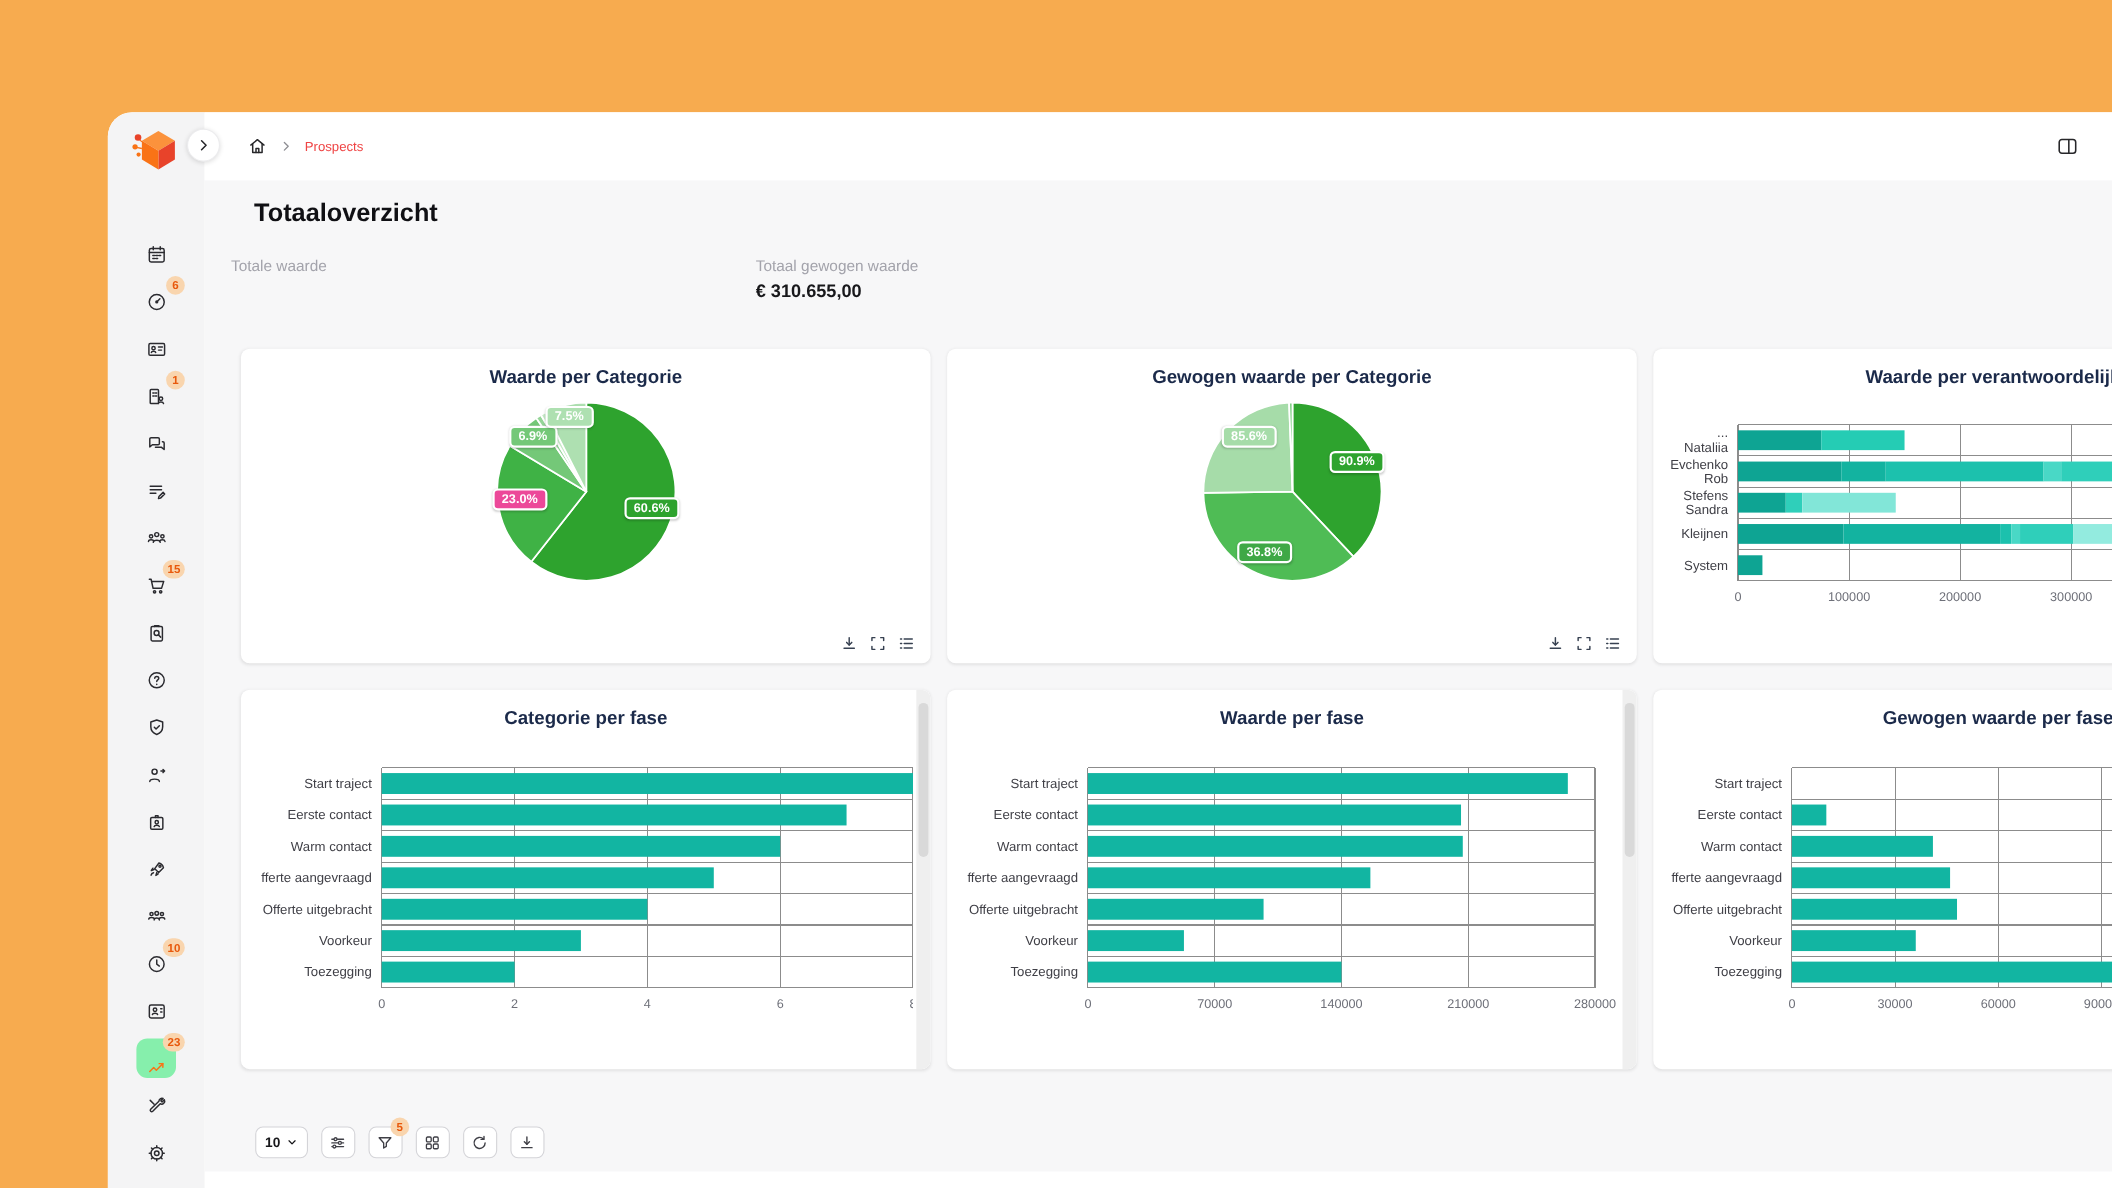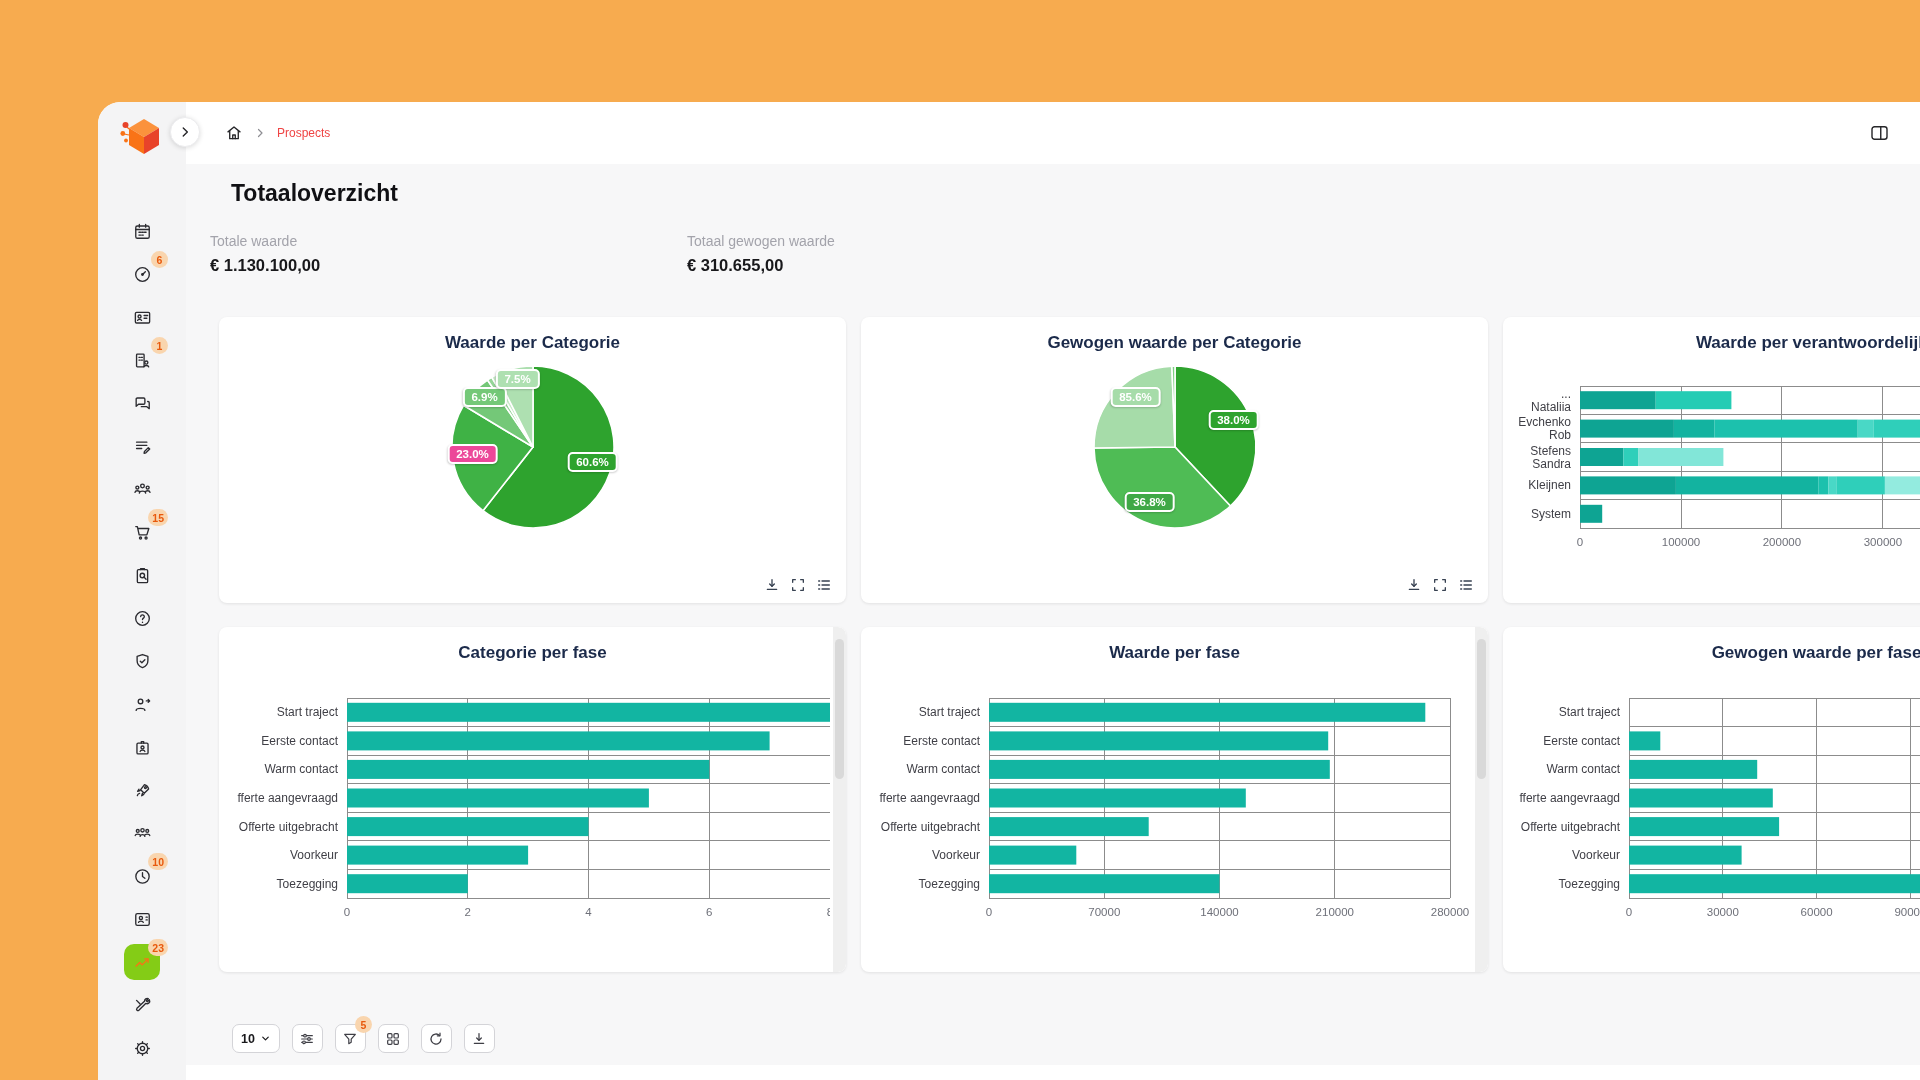--- a/index.html
+++ b/index.html
@@ -6,21 +6,21 @@
   html,body { width:1920px; height:1080px; overflow:hidden; font-family:"Liberation Sans", sans-serif; }
   .frame { width:1920px; height:1080px; background:#F7AB4F; position:relative; }
   .app { position:absolute; left:98px; top:102px; right:0; bottom:0; background:#FFFFFF; border-top-left-radius:22px; overflow:hidden; }
 
   
   .sidebar { position:absolute; left:0; top:0; bottom:0; width:88px; background:#F4F4F5; border-top-left-radius:22px; display:flex; flex-direction:column; align-items:center; padding-top:14px; }
   .logo { width:46px; height:44px; margin-bottom:53px; }
   .nav { display:flex; flex-direction:column; gap:7px; }
   .nav-item { position:relative; width:36px; height:36px; border-radius:10px; display:flex; align-items:center; justify-content:center; color:#2B2B30; cursor:pointer; }
   .nav-item svg { width:19px; height:19px; }
-  .nav-item.active { background:#84cc16; color:#F97316; }
+  .nav-item.active { background:#86efac; color:#F97316;align-items:flex-end; }
   .badge { position:absolute; top:-5px; right:-8px; min-width:17px; height:17px; padding:0 4px; border-radius:9px; background:#F9D5AE; color:#E8590C; font-size:10.5px; font-weight:bold; display:flex; align-items:center; justify-content:center; }
   .collapse-btn { position:absolute; left:72px; top:15px; width:30px; height:30px; border-radius:50%; background:#fff; border:1px solid #ECECEE; box-shadow:0 1px 5px rgba(0,0,0,.14); display:flex; align-items:center; justify-content:center; cursor:pointer; z-index:5; }
 
   
   .topbar { position:absolute; left:88px; right:0; top:0; height:62px; background:#fff; display:flex; align-items:center; padding-left:39px; }
   .crumb-sep { margin:0 11px; color:#8E8E93; display:flex; }
   .crumb-page { font-size:12px; font-weight:normal; color:#ef4444; cursor:pointer; }
   .panel-toggle { margin-left:auto; margin-right:30px; color:#27272A; cursor:pointer; display:flex; }
 
   
@@ -295,21 +295,20 @@
           </svg>
       </span>
     </header>
 
     <main class="content">
       <h1 class="page-title">Totaaloverzicht</h1>
 
       <div class="stats">
         <div class="stat">
           <div class="stat-label">Totale waarde</div>
-          <div class="stat-value">€ 1.130.100,00</div>
         </div>
         <div class="stat">
           <div class="stat-label">Totaal gewogen waarde</div>
           <div class="stat-value">€ 310.655,00</div>
         </div>
       </div>
 
       <div class="grid">
 
         <div class="card">
@@ -346,21 +345,21 @@
           </div>
         </div>
 
         <div class="card">
           <div class="card-title">Gewogen waarde per Categorie</div>
           <div class="pie-wrap"><svg width="180" height="172" viewBox="0 0 180 172">
                 <path d="M90,86 L90.0,5.0 A81,81 0 0 1 145.4,145.0 Z" fill="#2EA32E" stroke="#fff" stroke-width="1.6" stroke-linejoin="round"></path>
                 <path d="M90,86 L145.4,145.0 A81,81 0 0 1 9.0,87.0 Z" fill="#4FBC55" stroke="#fff" stroke-width="1.6" stroke-linejoin="round"></path>
                 <path d="M90,86 L9.0,87.0 A81,81 0 0 1 86.9,5.1 Z" fill="#A6DCA9" stroke="#fff" stroke-width="1.6" stroke-linejoin="round"></path>
                 <path d="M90,86 L86.9,5.1 A81,81 0 0 1 90.0,5.0 Z" fill="#7ED083" stroke="#fff" stroke-width="1.6" stroke-linejoin="round"></path>
-              </svg><div class="pie-badge" style="left:149px;top:59px;background:#2EA32E">38.0%</div><div class="pie-badge" style="left:65px;top:141px;background:#3FA846">36.8%</div><div class="pie-badge" style="left:51px;top:36px;background:#A6DCA9">85.6%</div></div>
+              </svg><div class="pie-badge" style="left:149px;top:59px;background:#2EA32E">90.9%</div><div class="pie-badge" style="left:65px;top:141px;background:#3FA846">36.8%</div><div class="pie-badge" style="left:51px;top:36px;background:#A6DCA9">85.6%</div></div>
           <div class="card-actions">
             <span>
                 <svg width="16" height="16" viewBox="0 0 24 24" fill="none" stroke="currentColor" stroke-width="2" stroke-linecap="round" stroke-linejoin="round">
                   <path d="M12 4v10"></path>
                   <path d="M8.5 10.5L12 14l3.5-3.5"></path>
                   <path d="M5 18.5h14"></path>
                 </svg>
               </span>
             <span>
                 <svg width="16" height="16" viewBox="0 0 24 24" fill="none" stroke="currentColor" stroke-width="2" stroke-linecap="round" stroke-linejoin="round">

